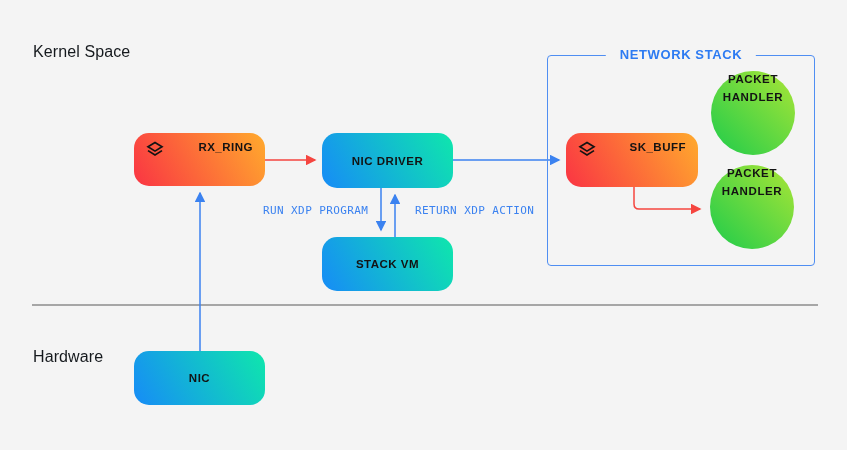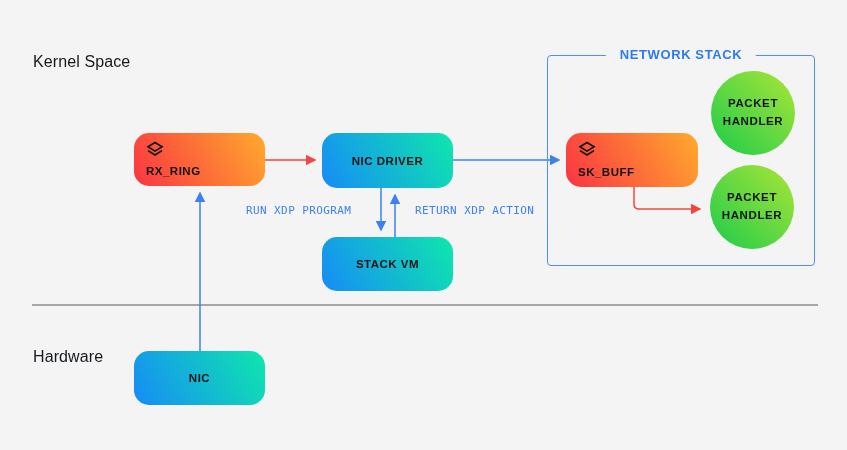--- a/index.html
+++ b/index.html
@@ -26,37 +26,36 @@
   }
   .stage{position:absolute;left:0;top:0;width:847px;height:450px;}
 
   .space-label{
     position:absolute;
     font-size:16px;
     font-weight:500;
     color:var(--text-dark);
     letter-spacing:0.1px;
   }
-  #kernel-label{left:33px;top:53px;}
+  #kernel-label{left:33px;top:43px;}
   #hardware-label{left:33px;top:348px;}
 
   .node{
     position:absolute;
     border-radius:15px;
     color:var(--node-text);
     font-weight:bold;
     font-size:11.5px;
     letter-spacing:0.5px;
   }
   .warm{background:linear-gradient(60deg,var(--warm-start) 5%,var(--warm-end) 95%);}
   .cool{background:linear-gradient(60deg,var(--cool-start) 5%,var(--cool-end) 95%);}
 
   .node.corner{
     display:flex;
-    flex-direction:column;
     justify-content:space-between;
     align-items:flex-start;
     padding:8px 12px 9px 12px;
   }
   .node.center{
     display:flex;
     align-items:center;
     justify-content:center;
   }
 
@@ -86,42 +85,41 @@
     letter-spacing:0.6px;
     white-space:nowrap;
   }
 
   .handler-circle{
     position:absolute;
     width:84px;height:84px;
     border-radius:50%;
     background:linear-gradient(45deg,var(--green-start) 10%,var(--green-end) 95%);
     display:flex;
-    align-items:center;
     justify-content:center;
     text-align:center;
     font-weight:bold;
     font-size:11.5px;
     letter-spacing:0.6px;
     line-height:1.55;
     color:var(--node-text);
   }
   #packet-handler-top{left:711px;top:71px;}
   #packet-handler-bottom{left:710px;top:165px;}
   .handler-circle span{display:block;width:64px;}
 
   .edge-label{
     position:absolute;
     font-family:"DejaVu Sans Mono", monospace;
     font-size:11px;
     letter-spacing:0.4px;
     color:var(--blue-accent);
     white-space:nowrap;
   }
-  #run-xdp-label{left:246px;top:204px;}
+  #run-xdp-label{left:263px;top:204px;}
   #return-xdp-label{left:407px;top:204px;padding-left:8px;}
 
   #wires{
     position:absolute;left:0;top:0;width:847px;height:450px;
     pointer-events:none;
   }
   .wire-blue{stroke:var(--blue-accent);stroke-width:1.5;fill:none;}
   .wire-red{stroke:var(--red-accent);stroke-width:1.5;fill:none;}
   .head-blue{fill:var(--blue-accent);}
   .head-red{fill:var(--red-accent);}

